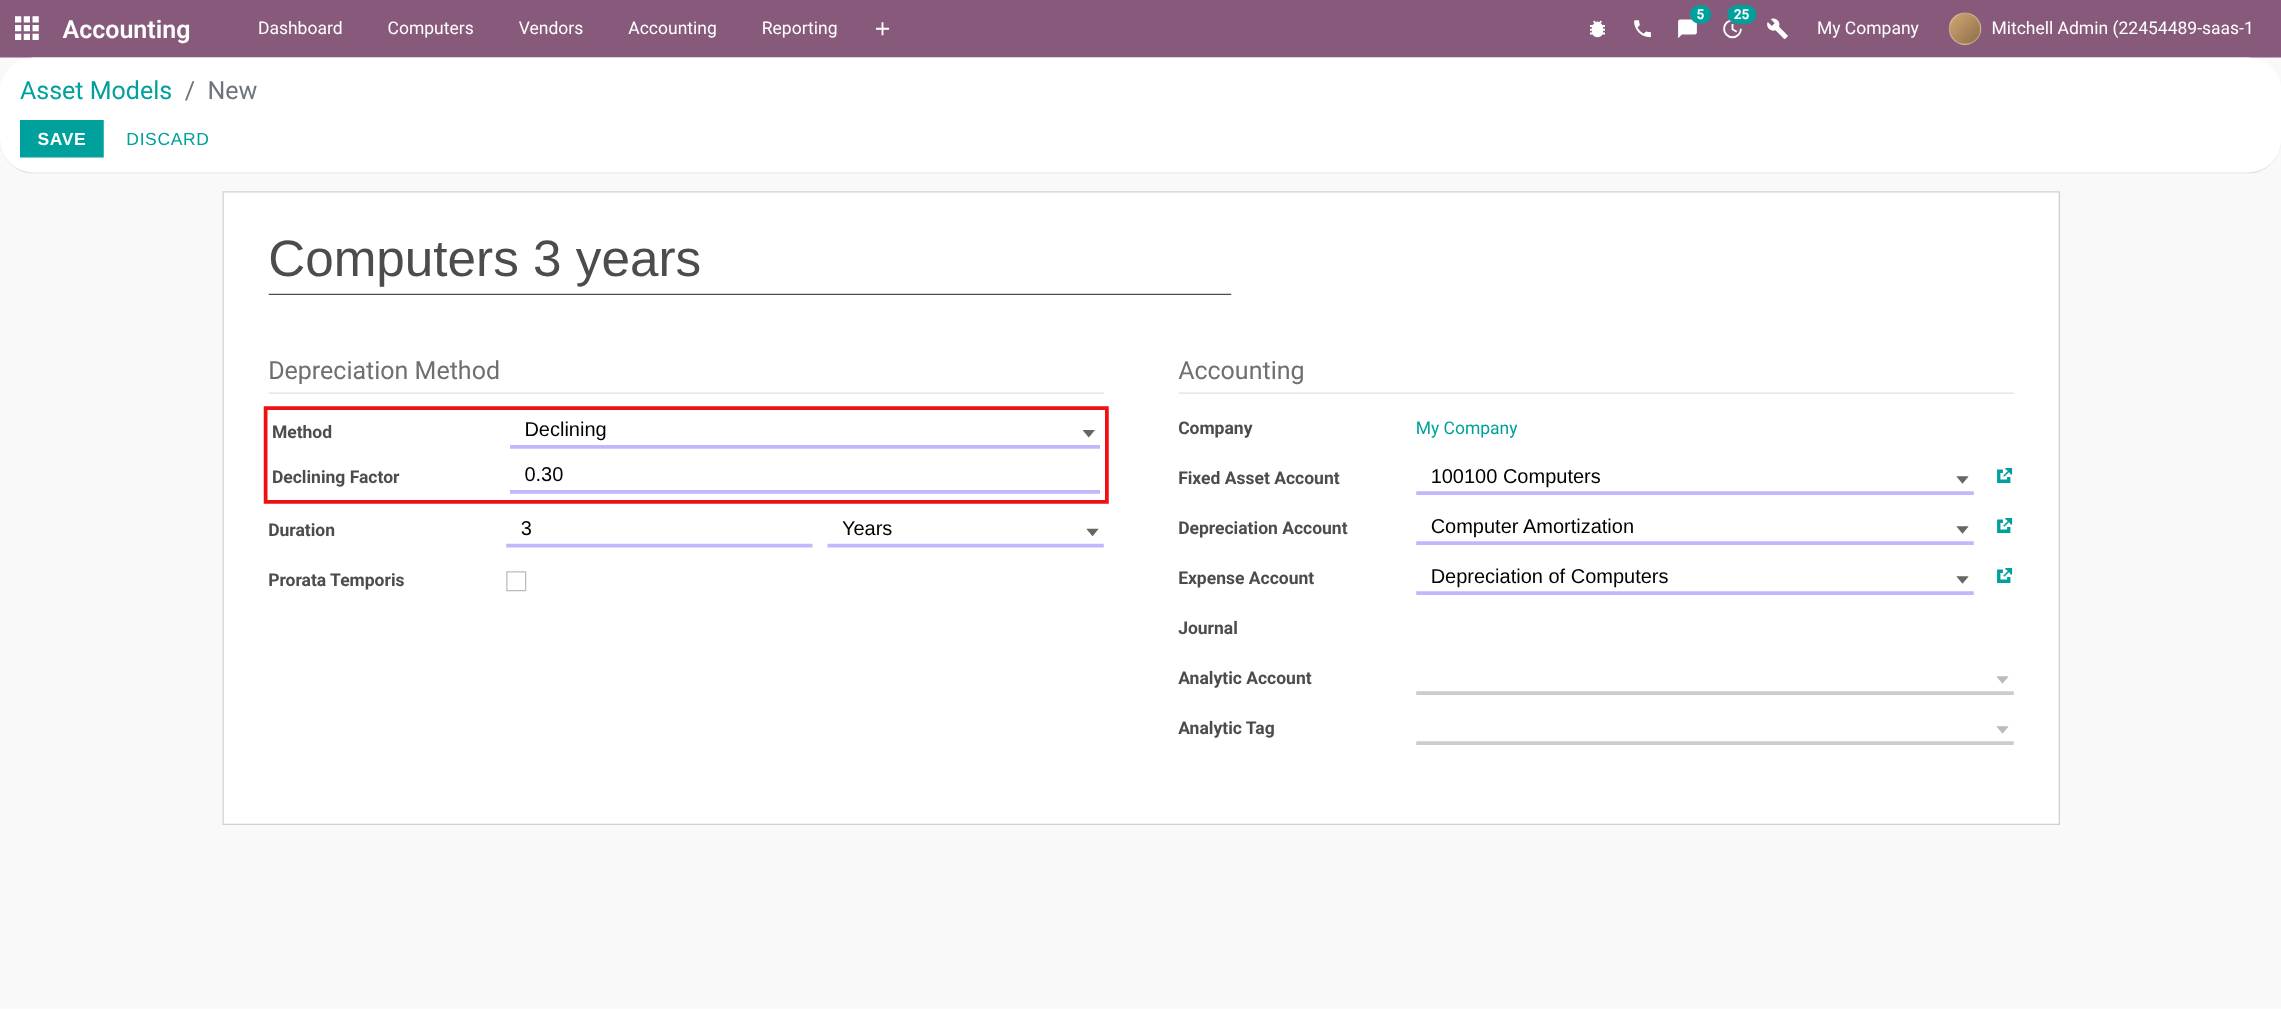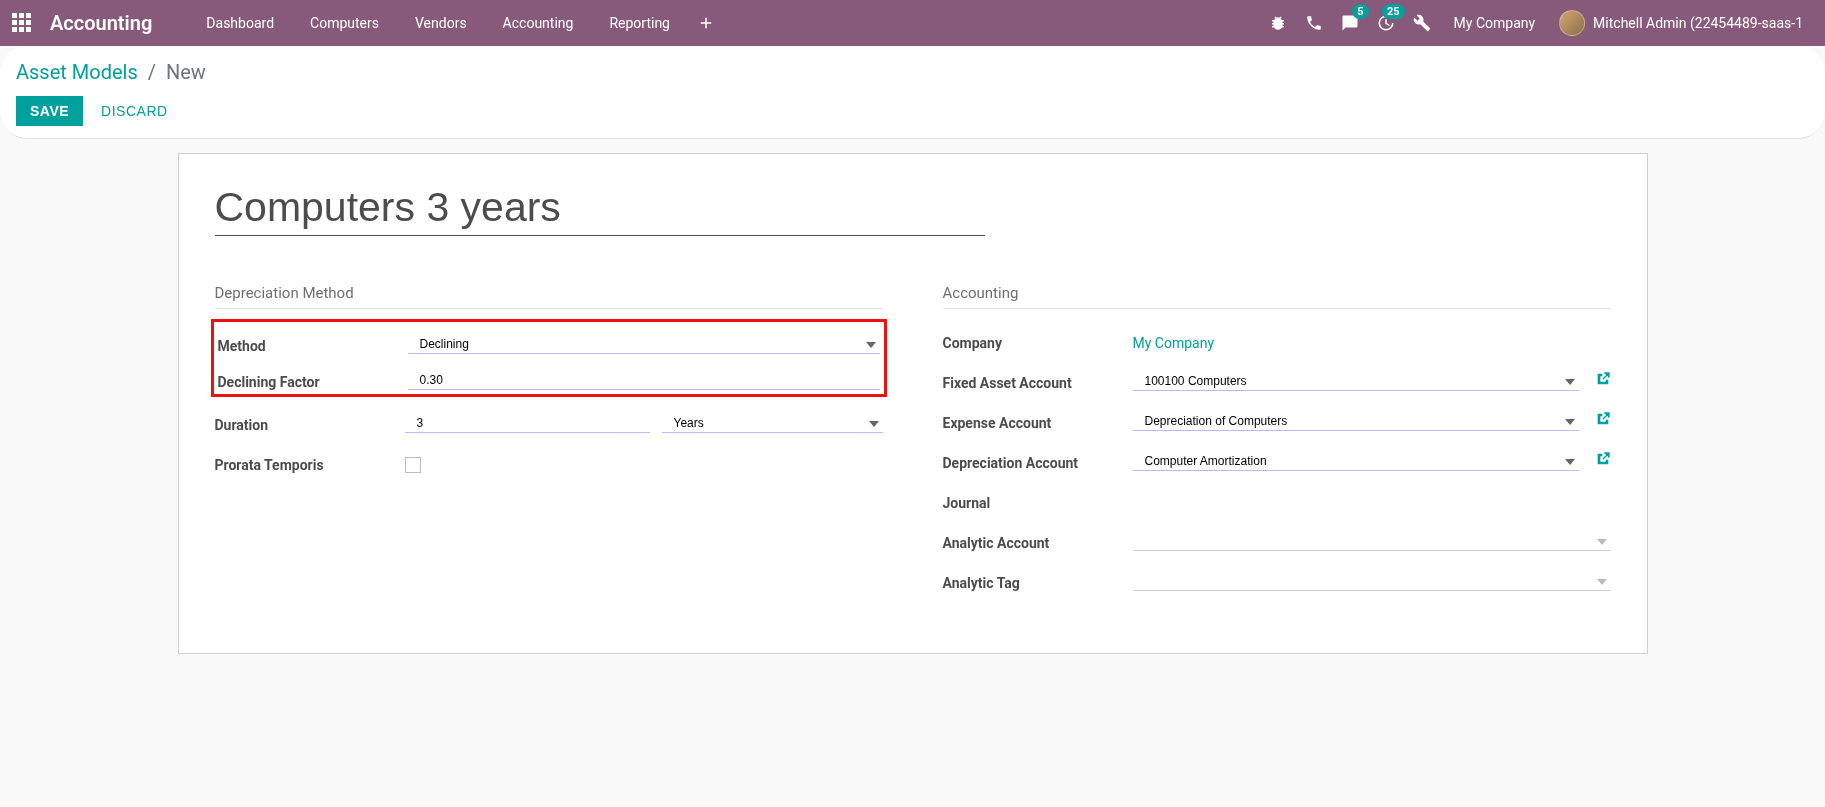--- a/index.html
+++ b/index.html
@@ -27,26 +27,26 @@
 .btn-secondary { background: transparent; color: #00a09d; border: none; font-size: 14px; font-weight: 500; cursor: pointer; letter-spacing: 0.5px; }
 
 .sheet-wrap { padding: 14px 0 40px 0; display: flex; justify-content: center; }
 .sheet { background: #fff; border: 1px solid #cfcfcf; width: 1470px; max-width: calc(100% - 28px); padding: 28px 36px 50px 36px; }
 
 .title-label { font-size: 14px; color: #4c4c4c; margin-bottom: 4px; }
 .title-input { width: 770px; max-width: 100%; font-size: 41px; font-weight: 400; color: #4c4c4c; border: none; border-bottom: 1px solid #4c4c4c; padding: 2px 0 4px 0; outline: none; }
 
 .groups { display: flex; gap: 60px; margin-top: 48px; }
 .group { flex: 1; }
-.group-title { color: #6f6f6f; font-size: 15px; padding-bottom: 6px; margin-bottom: 14px; border-bottom: 1px solid #e0e0e0; }
-
-.field-row { display: flex; align-items: flex-end; margin-bottom: 12px; min-height: 28px; }
+.group-title { color: #6f6f6f; font-size: 20px; padding-bottom: 6px; margin-bottom: 14px; border-bottom: 1px solid #e0e0e0; }
+
+.field-row { display: flex; align-items: center; margin-bottom: 12px; min-height: 28px; }
 .field-label { width: 190px; font-weight: 700; font-size: 14px; color: #4c4c4c; }
 .field-widget { flex: 1; display: flex; align-items: center; gap: 8px; }
-.input-line { border: none; border-bottom: 1px solid #c4b5fd; padding: 2px 12px; font-size: 12px; width: 100%; outline: none; background: transparent; }
+.input-line { border: none; border-bottom: 3px solid #c4b5fd; padding: 2px 12px; font-size: 16px; width: 100%; outline: none; background: transparent; }
 .select-line { position: relative; display: flex; align-items: center; flex: 1; }
 .select-line .caret { position: absolute; right: 4px; pointer-events: none; }
 .select-line .caret svg { width: 10px; height: 10px; fill: #666; }
 .m2o-link { color: #00a09d; font-size: 14px; text-decoration: none; cursor: pointer; }
 .ext-link { cursor: pointer; margin-left: 8px; }
 .ext-link svg { width: 16px; height: 16px; fill: #00a09d; stroke: #00a09d; }
 .checkbox { width: 16px; height: 16px; border: 1px solid #bbb; cursor: pointer; }
 
 .highlight-box { border: 3px solid #e11; padding: 4px 4px; margin: -4px -4px 8px -4px; }
 .highlight-box .field-row { margin-bottom: 8px; }
@@ -199,39 +199,39 @@
                     <path d="M0 2 L10 2 L5 8 Z"></path>
                   </svg></span>
             </div>
             <span class="ext-link"><svg viewBox="0 0 24 24" fill="none" stroke-width="2">
                   <path d="M14 3h7v7M21 3l-9 9M5 5h5v2H7v10h10v-3h2v5H5z"></path>
                 </svg></span>
           </div>
         </div>
 
         <div class="field-row">
-          <div class="field-label">Expense Account</div>
-          <div class="field-widget">
-            <div class="select-line">
-              <input class="input-line" value="Depreciation of Computers" style="">
+          <div class="field-label">Depreciation Account</div>
+          <div class="field-widget">
+            <div class="select-line">
+              <input class="input-line" value="Computer Amortization" style="">
               <span class="caret"><svg viewBox="0 0 10 10">
                     <path d="M0 2 L10 2 L5 8 Z"></path>
                   </svg></span>
             </div>
             <span class="ext-link"><svg viewBox="0 0 24 24" fill="none" stroke-width="2">
                   <path d="M14 3h7v7M21 3l-9 9M5 5h5v2H7v10h10v-3h2v5H5z"></path>
                 </svg></span>
           </div>
         </div>
 
         <div class="field-row">
-          <div class="field-label">Depreciation Account</div>
-          <div class="field-widget">
-            <div class="select-line">
-              <input class="input-line" value="Computer Amortization" style="">
+          <div class="field-label">Expense Account</div>
+          <div class="field-widget">
+            <div class="select-line">
+              <input class="input-line" value="Depreciation of Computers" style="">
               <span class="caret"><svg viewBox="0 0 10 10">
                     <path d="M0 2 L10 2 L5 8 Z"></path>
                   </svg></span>
             </div>
             <span class="ext-link"><svg viewBox="0 0 24 24" fill="none" stroke-width="2">
                   <path d="M14 3h7v7M21 3l-9 9M5 5h5v2H7v10h10v-3h2v5H5z"></path>
                 </svg></span>
           </div>
         </div>
 

